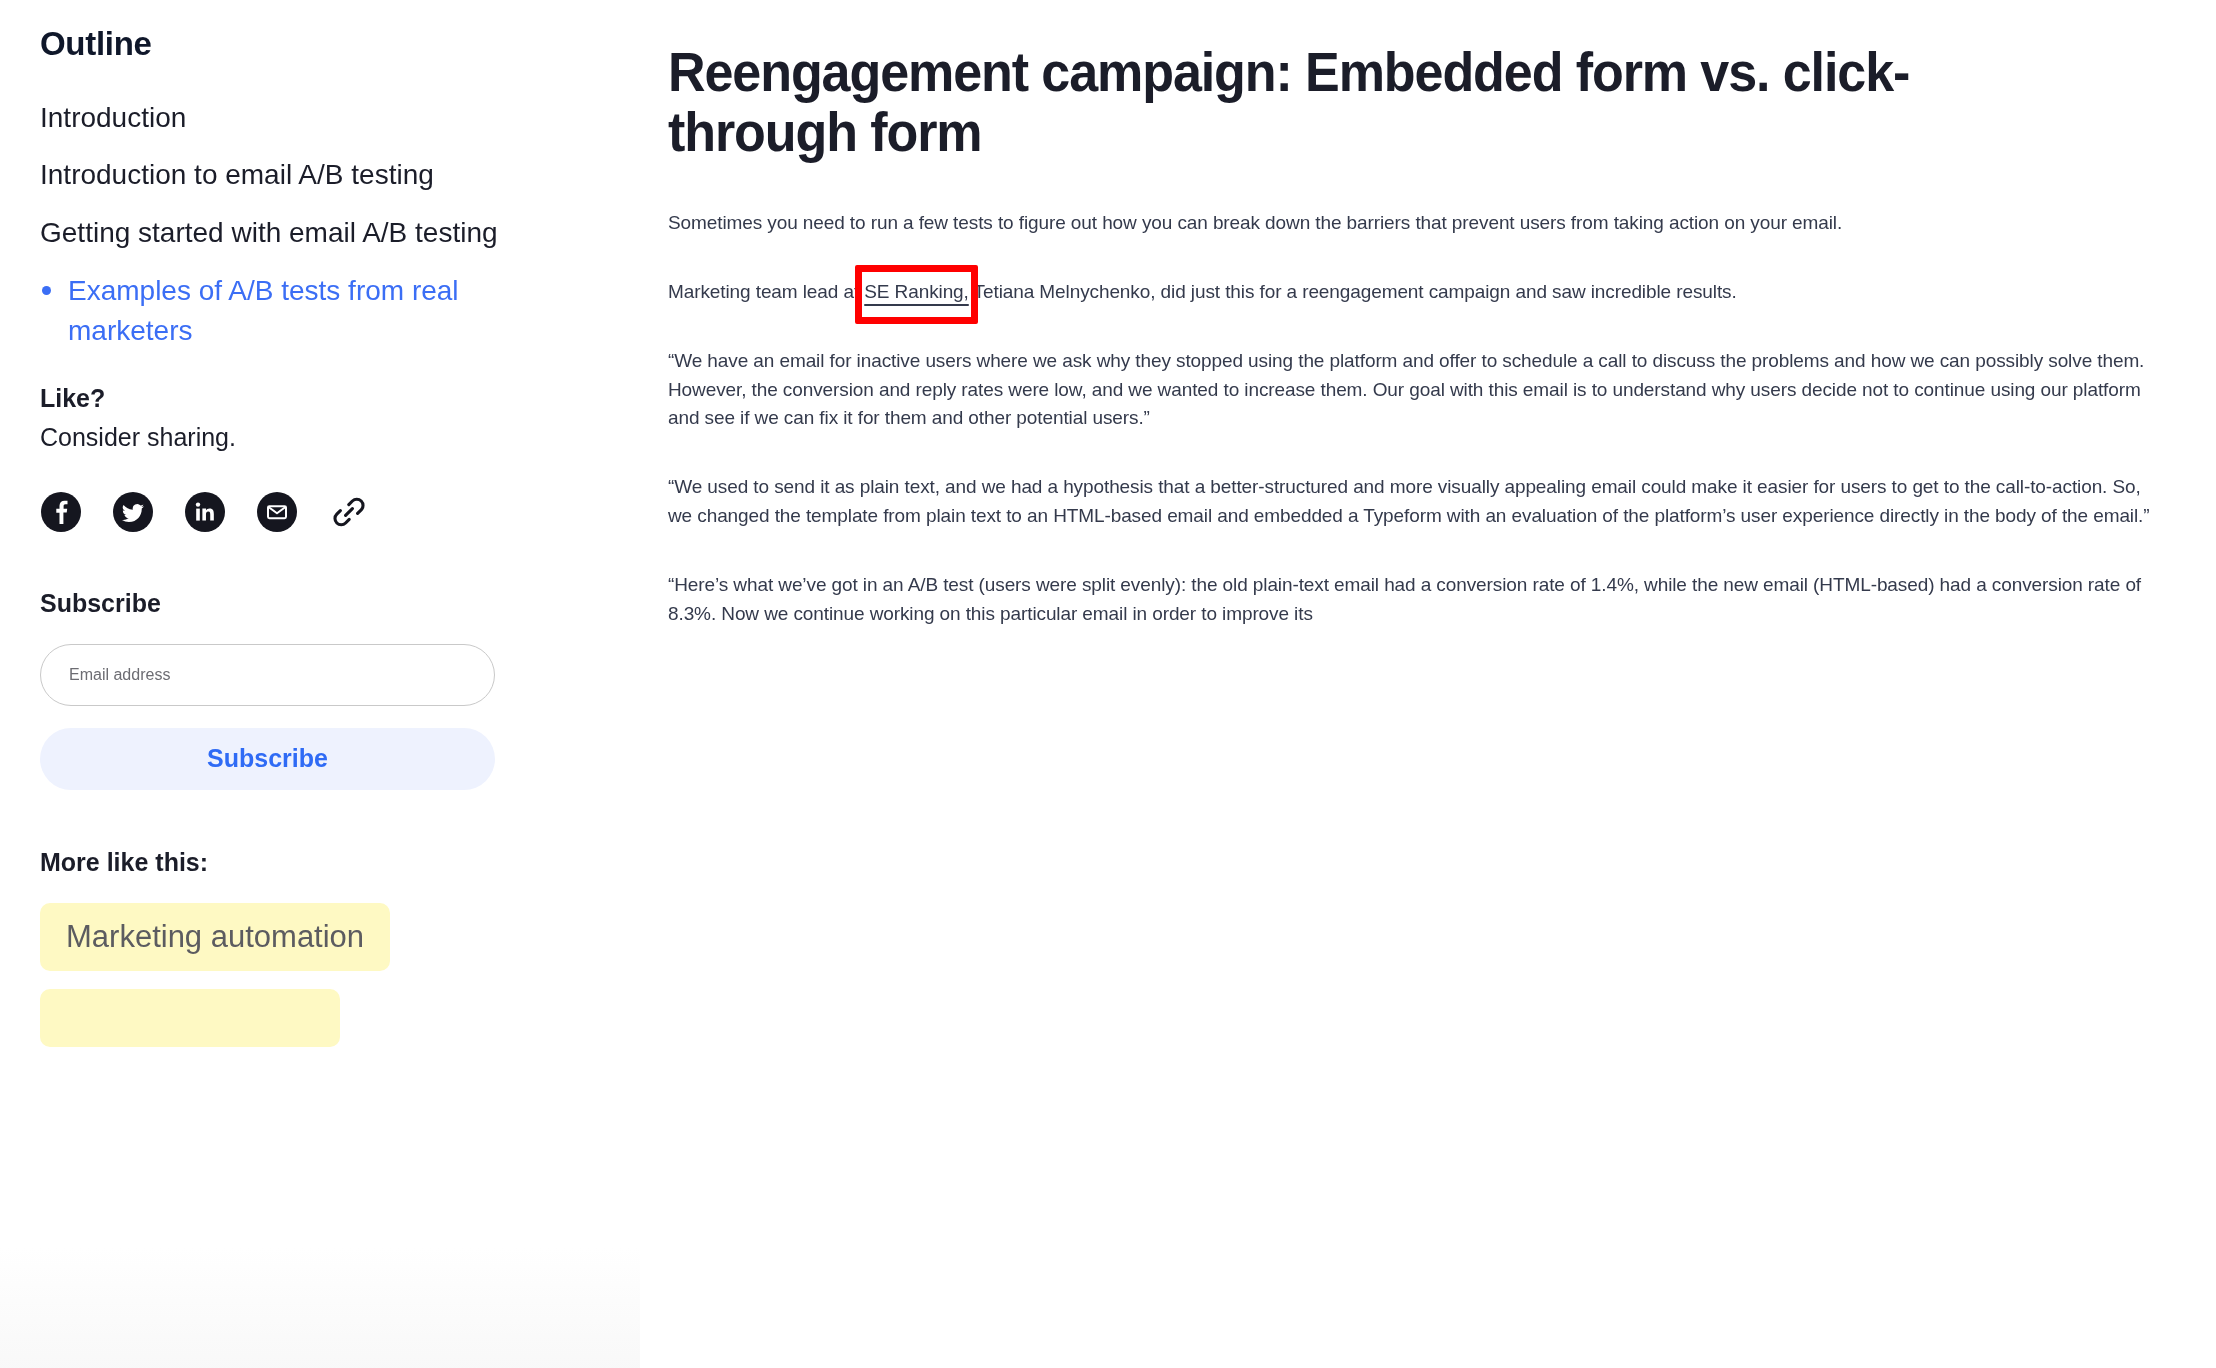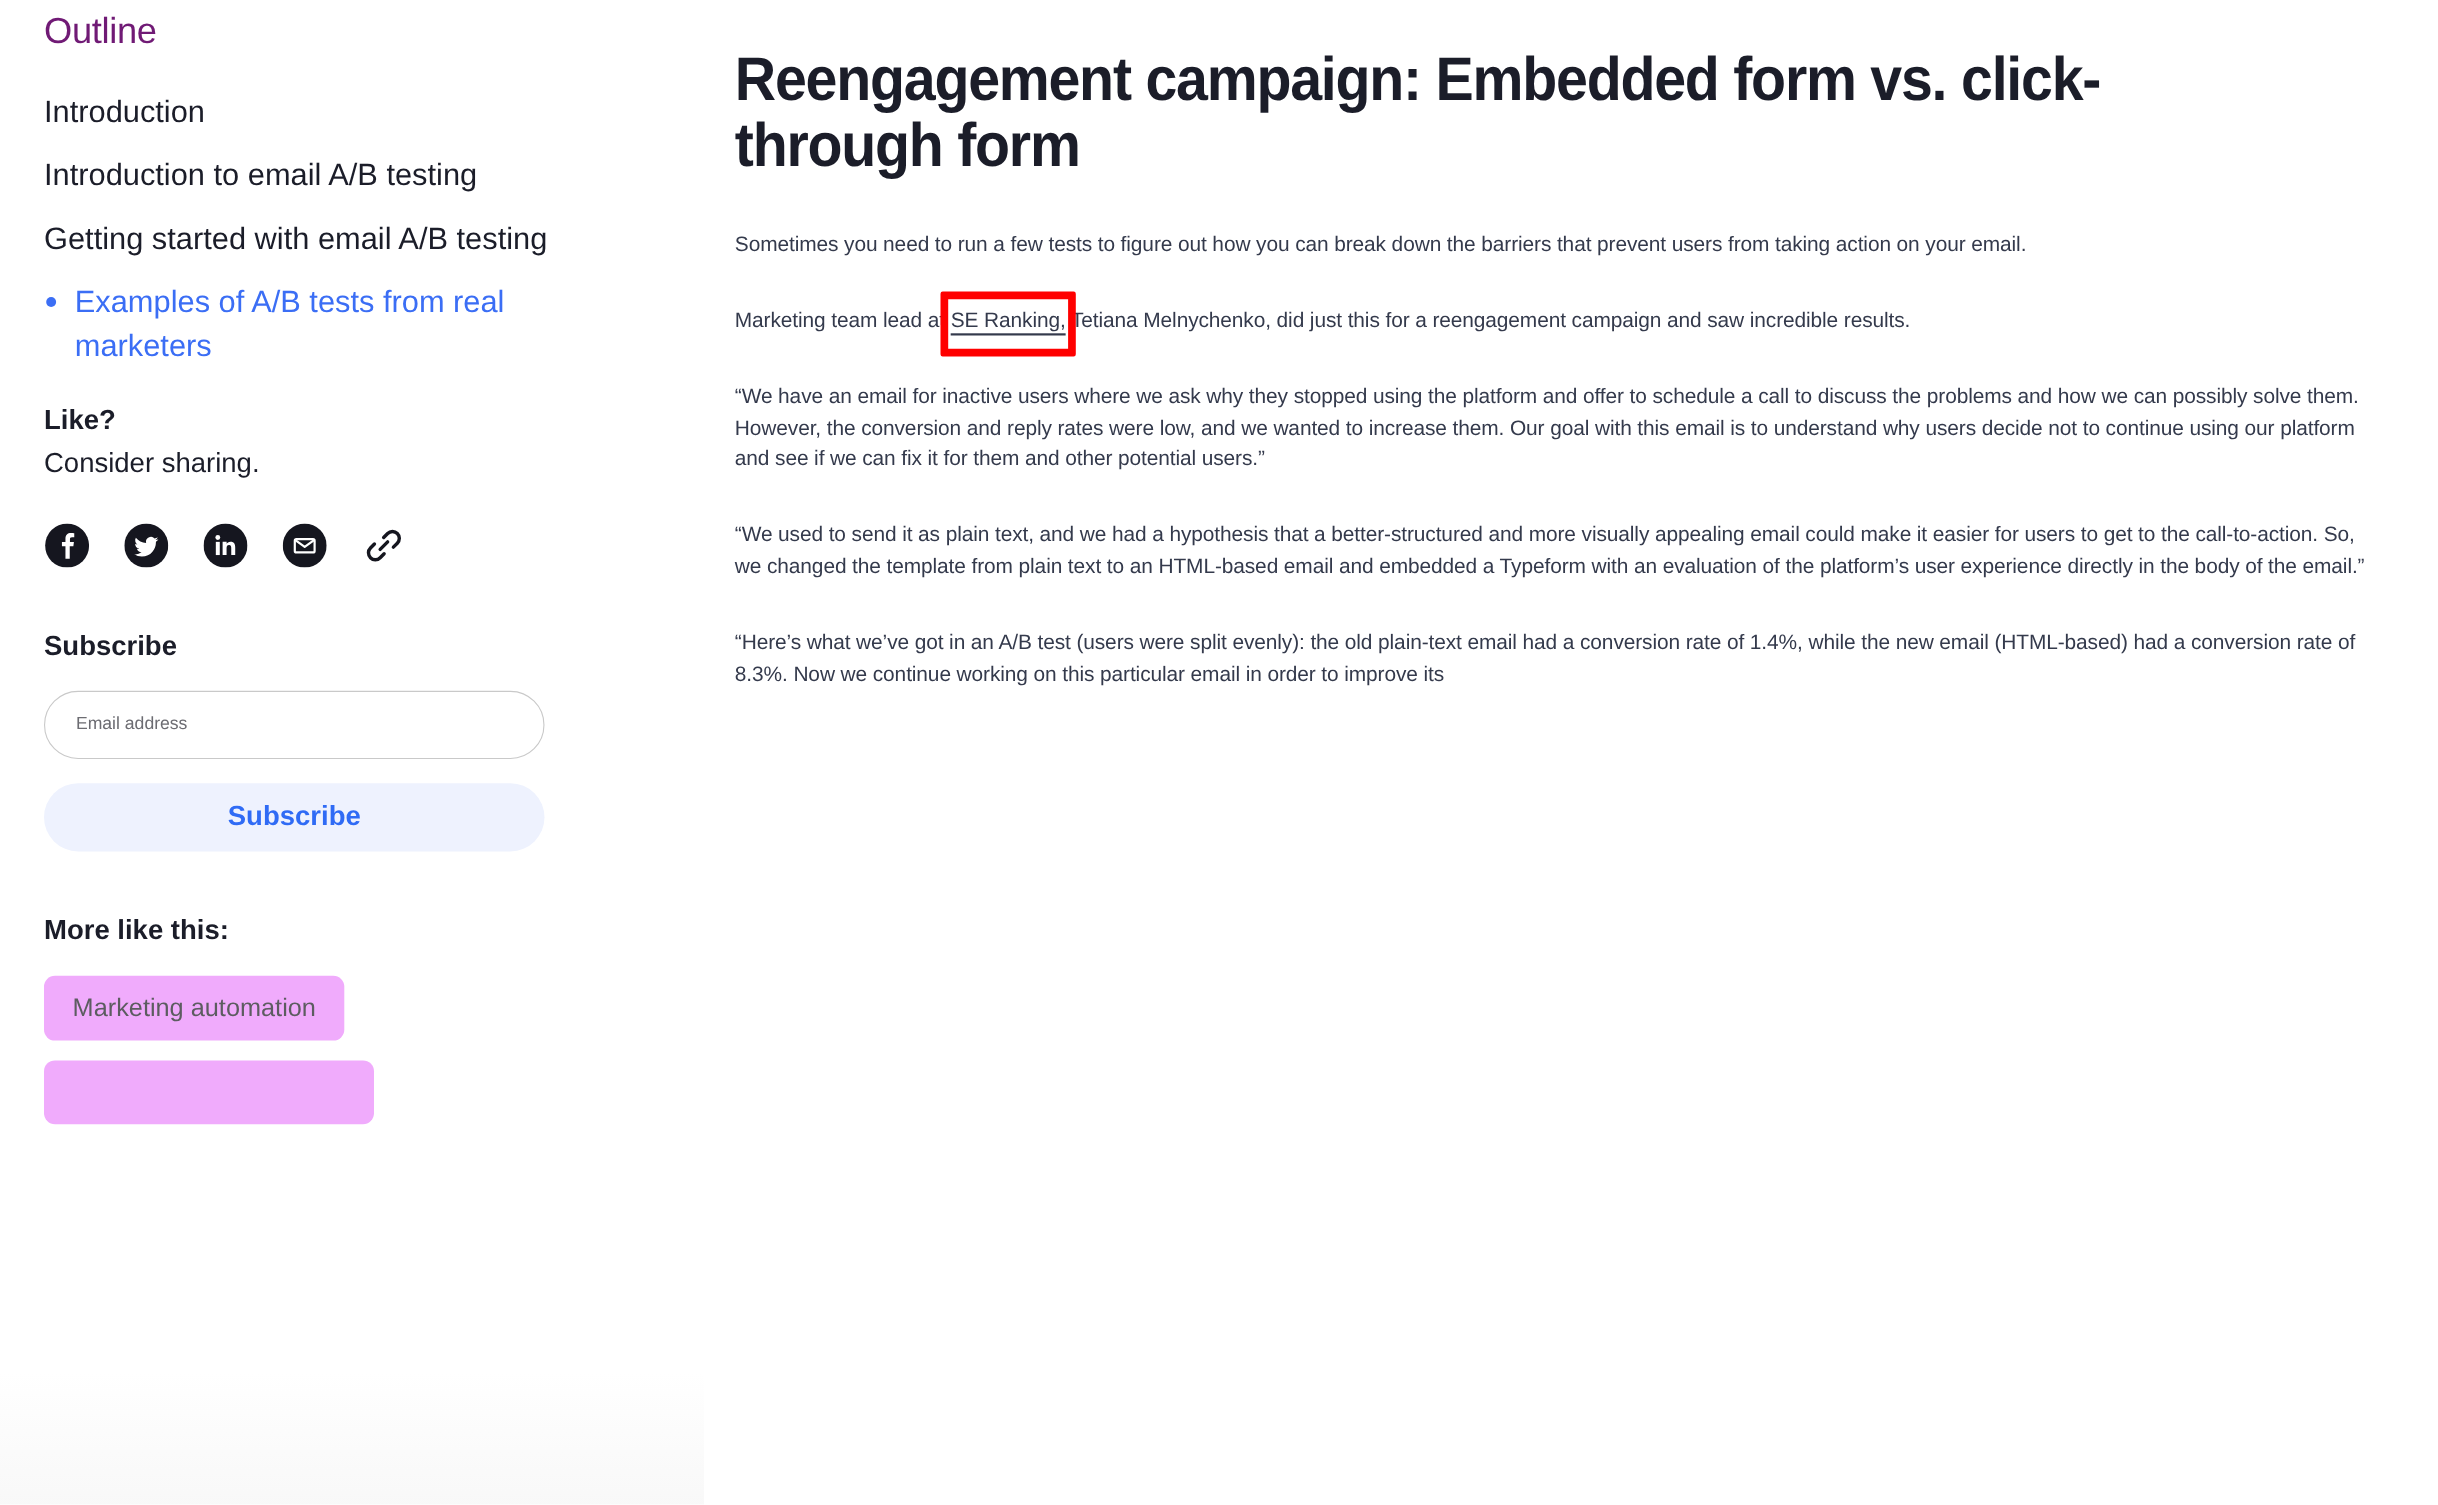--- a/index.html
+++ b/index.html
@@ -33,24 +33,24 @@
     overflow: hidden;
   }
 
   .sidebar-inner {
     width: 460px;
     padding-top: 8px;
   }
 
   .outline-title {
     font-size: 33px;
-    font-weight: 400;
-    color: #701a75;
+    font-weight: 700;
+    color: #0f172a;
     letter-spacing: -0.3px;
-    margin: 0 0 34px 0;
+    margin: 16px 0 34px 0;
     line-height: 1.2;
   }
 
   .outline-list {
     list-style: none;
     margin: 0;
     padding: 0;
   }
 
   .outline-item {
@@ -169,24 +169,24 @@
 
   .tag-list {
     margin-top: 26px;
     display: flex;
     flex-direction: column;
     align-items: flex-start;
     gap: 18px;
   }
 
   .tag-chip {
-    background: #f0abfc;
+    background: #fef9c3;
     border-radius: 10px;
     padding: 17px 26px;
-    font-size: 23px;
+    font-size: 31px;
     color: #5c5c60;
     line-height: 1.1;
     cursor: pointer;
     white-space: nowrap;
   }
 
   .fade-bottom {
     position: absolute;
     left: 0;
     right: 0;

